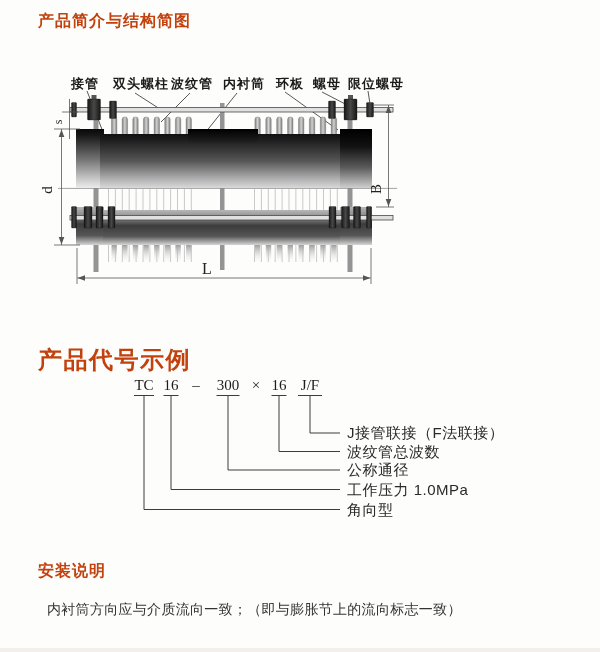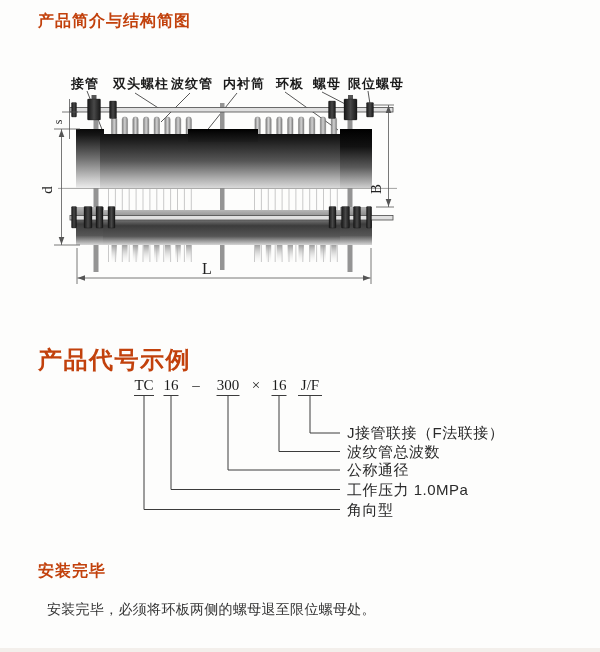--- a/index.html
+++ b/index.html
@@ -281,19 +281,19 @@
   </g>
   <g>
     <text class="callout" x="347" y="66">J接管联接（F法联接）</text>
     <text class="callout" x="347" y="84.5">波纹管总波数</text>
     <text class="callout" x="347" y="103">公称通径</text>
     <text class="callout" x="347" y="122.5">工作压力 1.0MPa</text>
     <text class="callout" x="347" y="142.5">角向型</text>
   </g>
 </svg>
 
-<div class="heading" id="h-install">安装完毕</div>
+<div class="heading" id="h-install">安装说明</div>
 
 <div class="notes">
-  <p>安装完毕，必须将环板两侧的螺母退至限位螺母处。</p>
+  <p>内衬筒方向应与介质流向一致；（即与膨胀节上的流向标志一致）</p>
 </div>
 
 <div id="bottom-strip"></div>
 
 </body></html>

